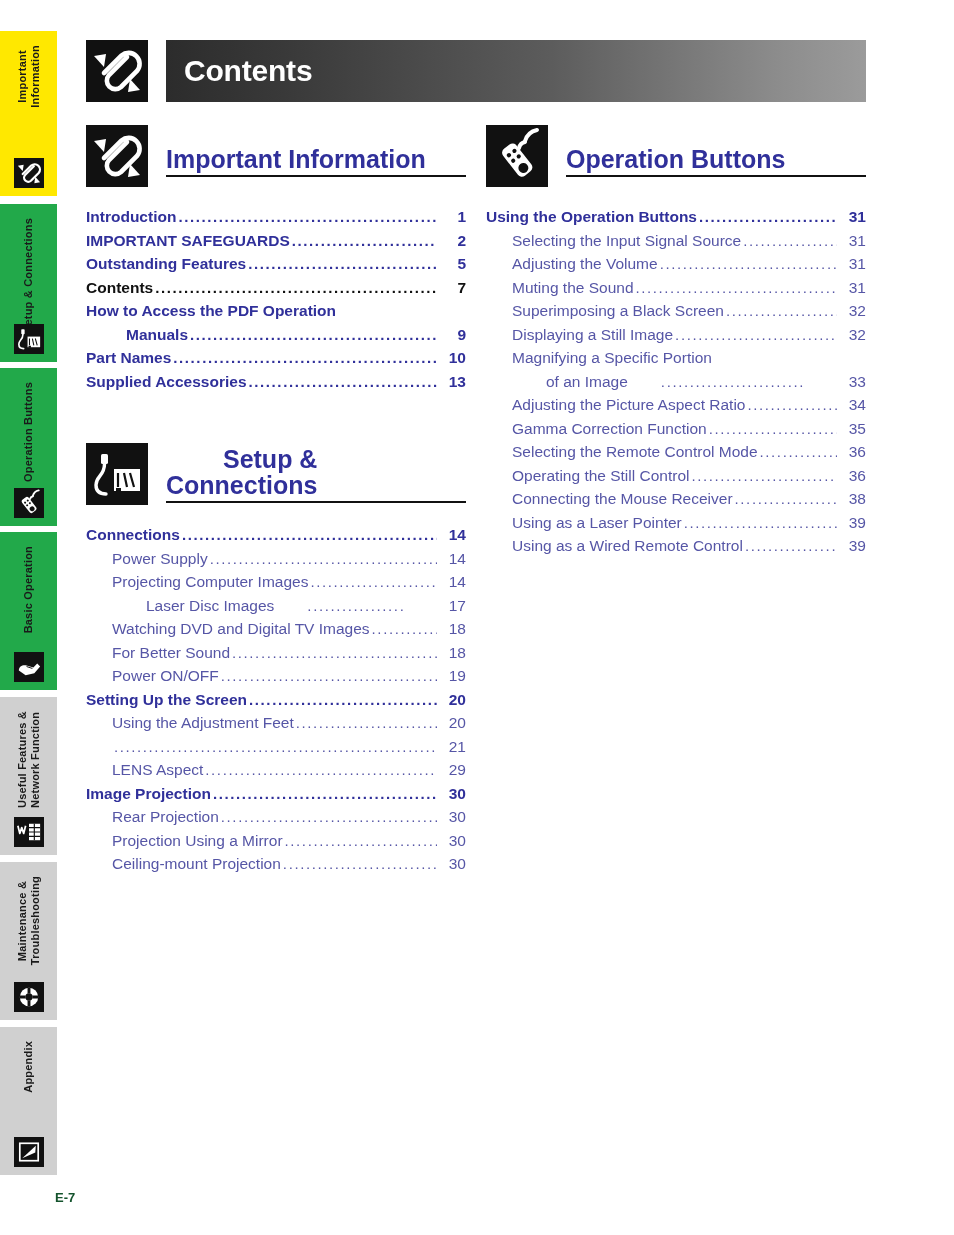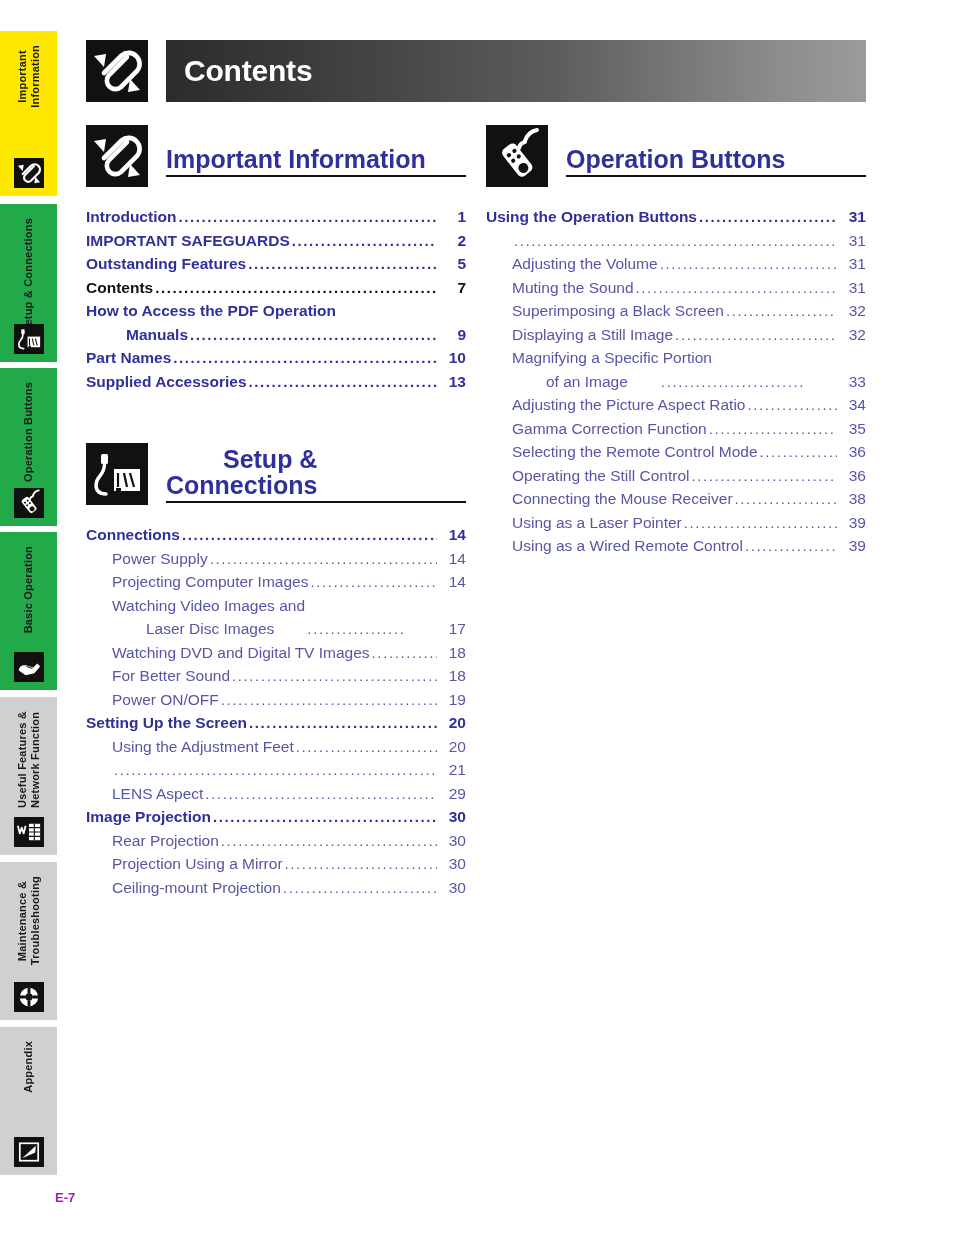--- a/index.html
+++ b/index.html
@@ -161,21 +161,21 @@
   .nodots .dots { visibility: hidden; }
 
   .spacer-lg { height: 46px; }
 
   
   #footer-page {
     position: absolute;
     left: 55px; bottom: 30px;
     font-size: 13px;
     font-weight: bold;
-    color: #a21caf;
+    color: #14532d;
   }
 </style>
 </head>
 <body>
 
 <div id="side-tabs">
     <div class="side-tab" style="top: 0px; height: 165px; background: rgb(255, 232, 0);">
       <div class="tab-label">Important
 Information</div>
       <span class="tab-icon">
@@ -366,25 +366,20 @@
         </div>
         <div class="toc-row lvl2">
           <span class="label">Power Supply</span>
           <span class="dots">............................................................................................................................................</span>
           <span class="page">14</span>
         </div>
         <div class="toc-row lvl2">
           <span class="label">Projecting Computer Images</span>
           <span class="dots">............................................................................................................................................</span>
           <span class="page">14</span>
-        </div>
-        <div class="toc-row lvl2 nodots">
-          <span class="label">Watching Video Images and</span>
-          <span class="dots">............................................................................................................................................</span>
-          <span class="page"></span>
         </div>
         <div class="toc-row lvl2 cont2">
           <span class="label">Laser Disc Images</span>
           <span class="dots">............................................................................................................................................</span>
           <span class="page">17</span>
         </div>
         <div class="toc-row lvl2">
           <span class="label">Watching DVD and Digital TV Images</span>
           <span class="dots">............................................................................................................................................</span>
           <span class="page">18</span>
@@ -463,20 +458,21 @@
           <div class="sec-title">Operation Buttons</div>
         </div>
       </div>
       <div class="toc">
         <div class="toc-row lvl1">
           <span class="label">Using the Operation Buttons</span>
           <span class="dots">............................................................................................................................................</span>
           <span class="page">31</span>
         </div>
         <div class="toc-row lvl2">
+          <span class="label">Selecting the Input Signal Source</span>
           <span class="dots">............................................................................................................................................</span>
           <span class="page">31</span>
         </div>
         <div class="toc-row lvl2">
           <span class="label">Adjusting the Volume</span>
           <span class="dots">............................................................................................................................................</span>
           <span class="page">31</span>
         </div>
         <div class="toc-row lvl2">
           <span class="label">Muting the Sound</span>

